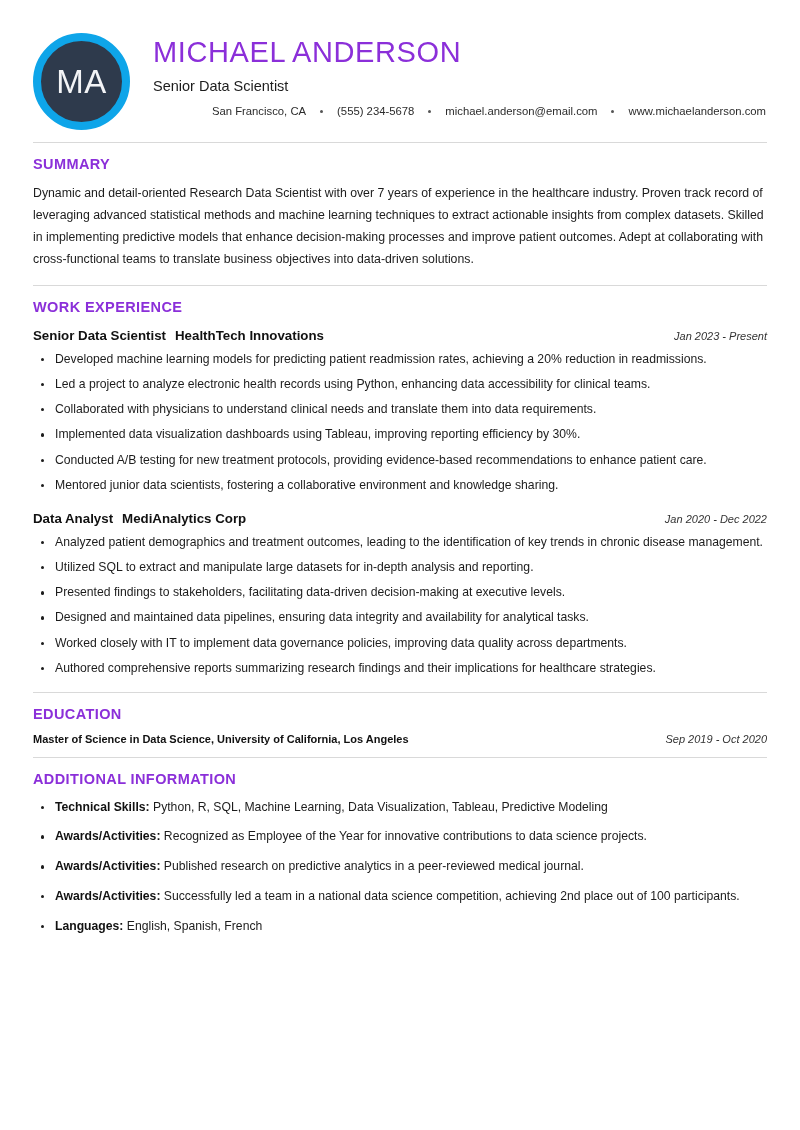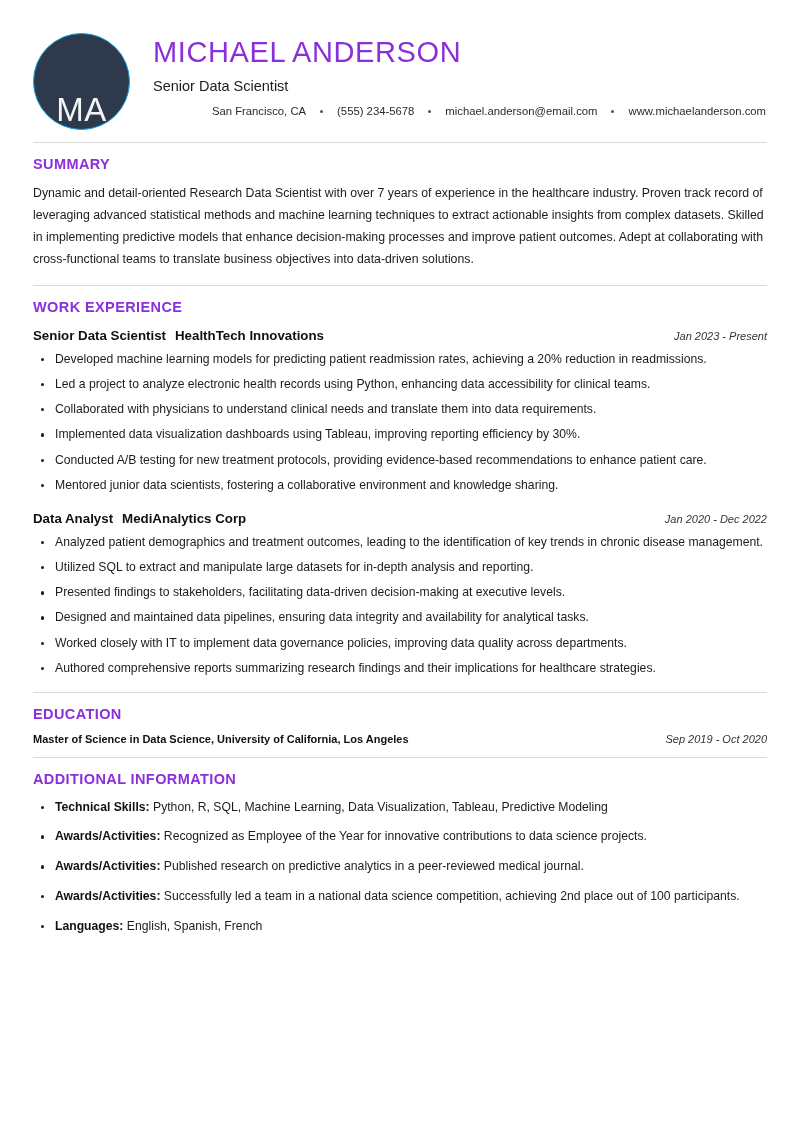--- a/index.html
+++ b/index.html
@@ -28,24 +28,24 @@
     display: flex;
     align-items: flex-start;
     padding-bottom: 12px;
   }
   .avatar {
     width: 97px;
     height: 97px;
     min-width: 97px;
     border-radius: 50%;
     background: #2e3a4c;
-    border: 1px solid #0ea5e9;
+    border: 8px solid #0ea5e9;
     box-sizing: border-box;
     display: flex;
-    align-items: flex-end;
+    align-items: center;
     justify-content: center;
     margin-top: 5px;
   }
   .avatar-initials {
     color: #f3f4f6;
     font-size: 33px;
     letter-spacing: 0.5px;
     font-weight: 400;
     font-family: "Liberation Sans", sans-serif;
   }

